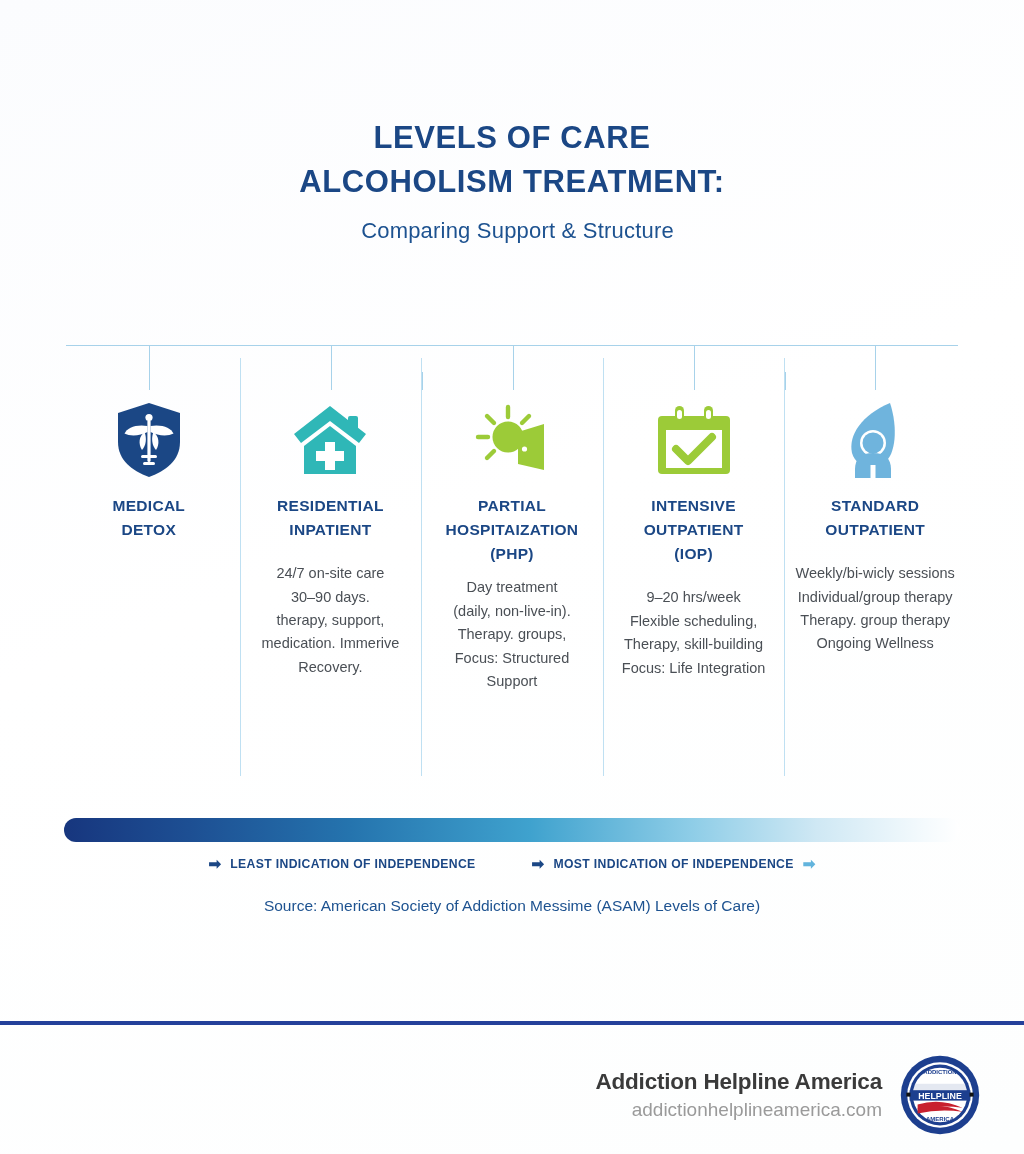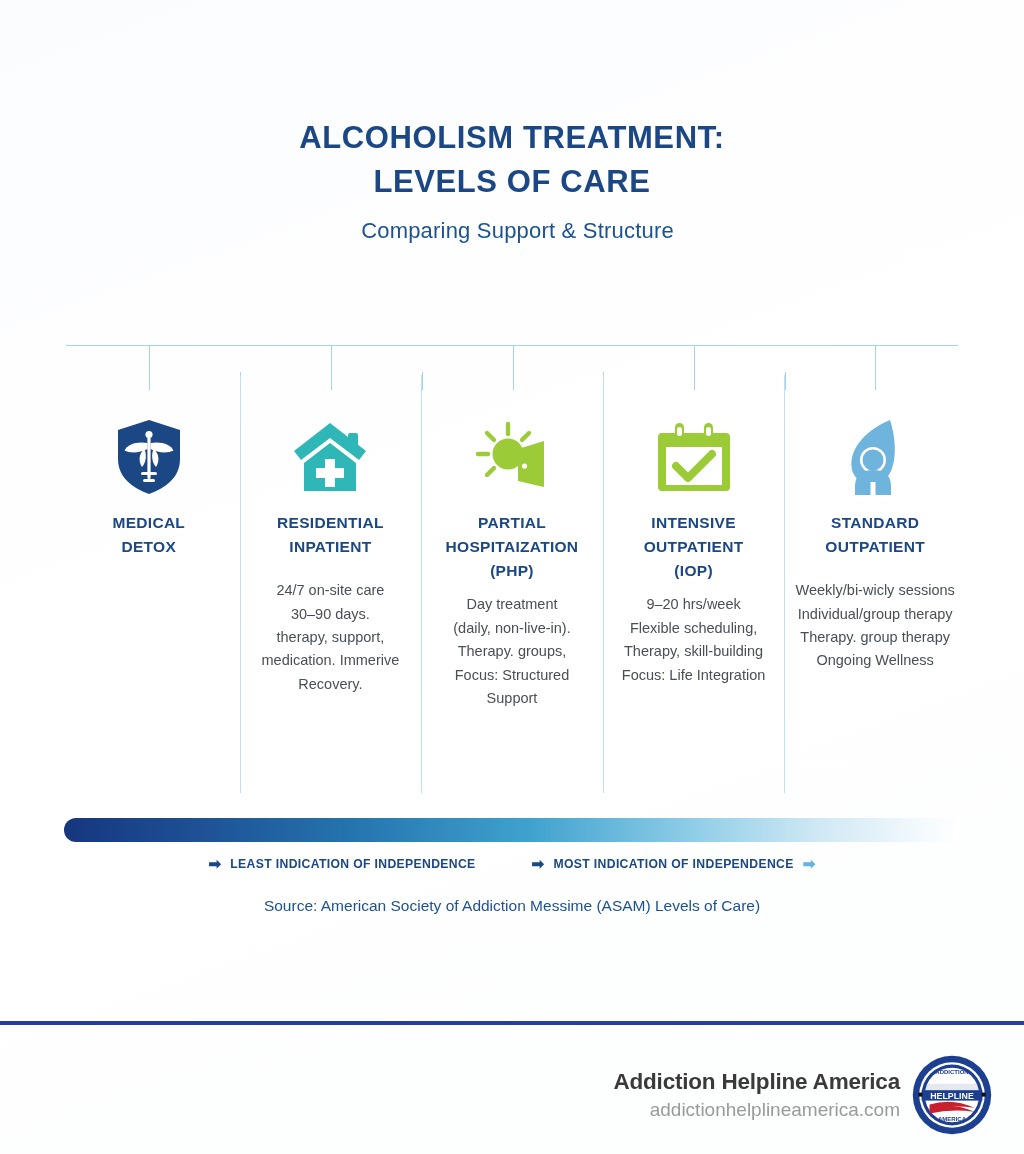--- a/index.html
+++ b/index.html
@@ -60,21 +60,21 @@
     width: 1px;
     background: #a7d2ea;
   }
   .tick.long  { height: 45px; }
   .tick.short { top: 372px; height: 18px; }
 
   
   .columns {
     position: absolute;
     left: 58px;
-    top: 409px;
+    top: 392px;
     width: 908px;
     display: flex;
   }
   .col {
     width: 181.6px;
     position: relative;
     box-sizing: border-box;
     padding: 0 8px;
     text-align: center;
   }
@@ -175,23 +175,23 @@
     background: #24409a;
   }
   .footer {
     position: absolute;
     left: 0;
     top: 1055px;
     width: 1024px;
     display: flex;
     justify-content: flex-end;
     align-items: center;
-    padding-right: 32px;
+    padding-right: 44px;
     box-sizing: border-box;
-    gap: 12px;
+    gap: 18px;
   }
   .footer-text { text-align: right; }
   .brand {
     font-size: 22.5px;
     font-weight: bold;
     color: #3a3a3a;
     letter-spacing: -0.2px;
   }
   .site {
     margin-top: 4px;
@@ -199,22 +199,22 @@
     color: #9a9a9a;
   }
   .badge { width: 80px; height: 80px; display: block; }
 </style>
 </head>
 <body>
 
 <div class="canvas">
 
   <div class="header">
+    <div class="title-line">LEVELS OF CARE</div>
     <div class="title-line">ALCOHOLISM TREATMENT:</div>
-    <div class="title-line">LEVELS OF CARE</div>
     <div class="subtitle">Comparing Support &amp; Structure</div>
   </div>
 
   <div class="axis-rule"></div>
   <div class="tick long" style="left:149px"></div>
   <div class="tick long" style="left:331px"></div>
   <div class="tick long" style="left:513px"></div>
   <div class="tick long" style="left:694px"></div>
   <div class="tick long" style="left:875px"></div>
   <div class="tick short" style="left:240px"></div>
@@ -312,21 +312,21 @@
           <path d="M18 45 L30 57 L54 33" fill="none" stroke="#9ccb38" stroke-width="8" stroke-linecap="round" stroke-linejoin="round"></path>
           <rect x="19" y="6" width="5" height="9" rx="2.5" fill="#ffffff"></rect>
           <rect x="48" y="6" width="5" height="9" rx="2.5" fill="#ffffff"></rect>
         </svg>
       </div>
       <div class="col-title">
         <div>INTENSIVE</div>
         <div>OUTPATIENT</div>
         <div>(IOP)</div>
       </div>
-      <div class="col-body" style="margin-top:10px">
+      <div class="col-body" style="">
         <div>9–20 hrs/week</div>
         <div>Flexible scheduling,</div>
         <div>Therapy, skill-building</div>
         <div>Focus: Life Integration</div>
       </div>
     </div>
 
     <div class="col">
       <div class="icon-wrap">
         <svg width="66" height="78" viewBox="0 0 66 78" aria-hidden="true">

